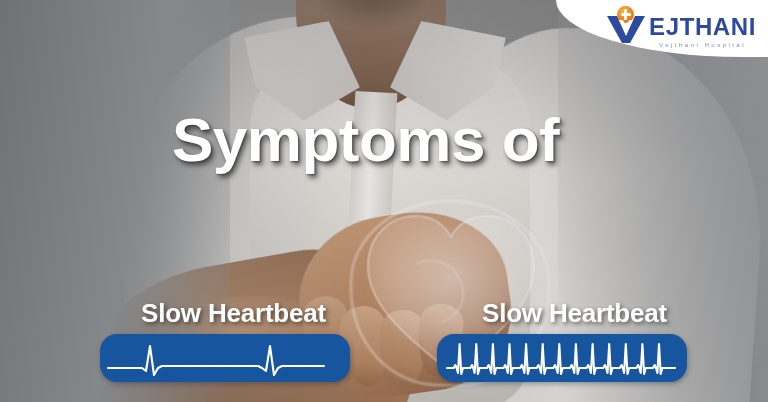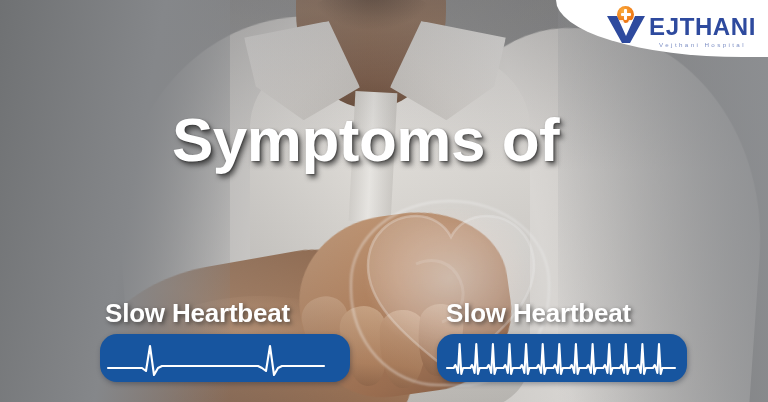--- a/index.html
+++ b/index.html
@@ -215,20 +215,21 @@
   }
 
   
   .panel { position:absolute; }
   .panel-label {
     font-size:26px; font-weight:700; color:#ffffff;
     letter-spacing:-0.2px; line-height:1;
     font-family:"Liberation Sans", sans-serif;
     text-shadow:2px 2px 4px rgba(30,30,30,.6);
     white-space:nowrap;
+    margin-left:36px;
   }
   .ecg-box {
     margin-top:8px;
     background:#17559f;
     border-radius:17px;
     box-shadow:1px 2px 5px rgba(20,30,50,.35);
     overflow:hidden;
   }
   .ecg-box svg { display:block; }
 

